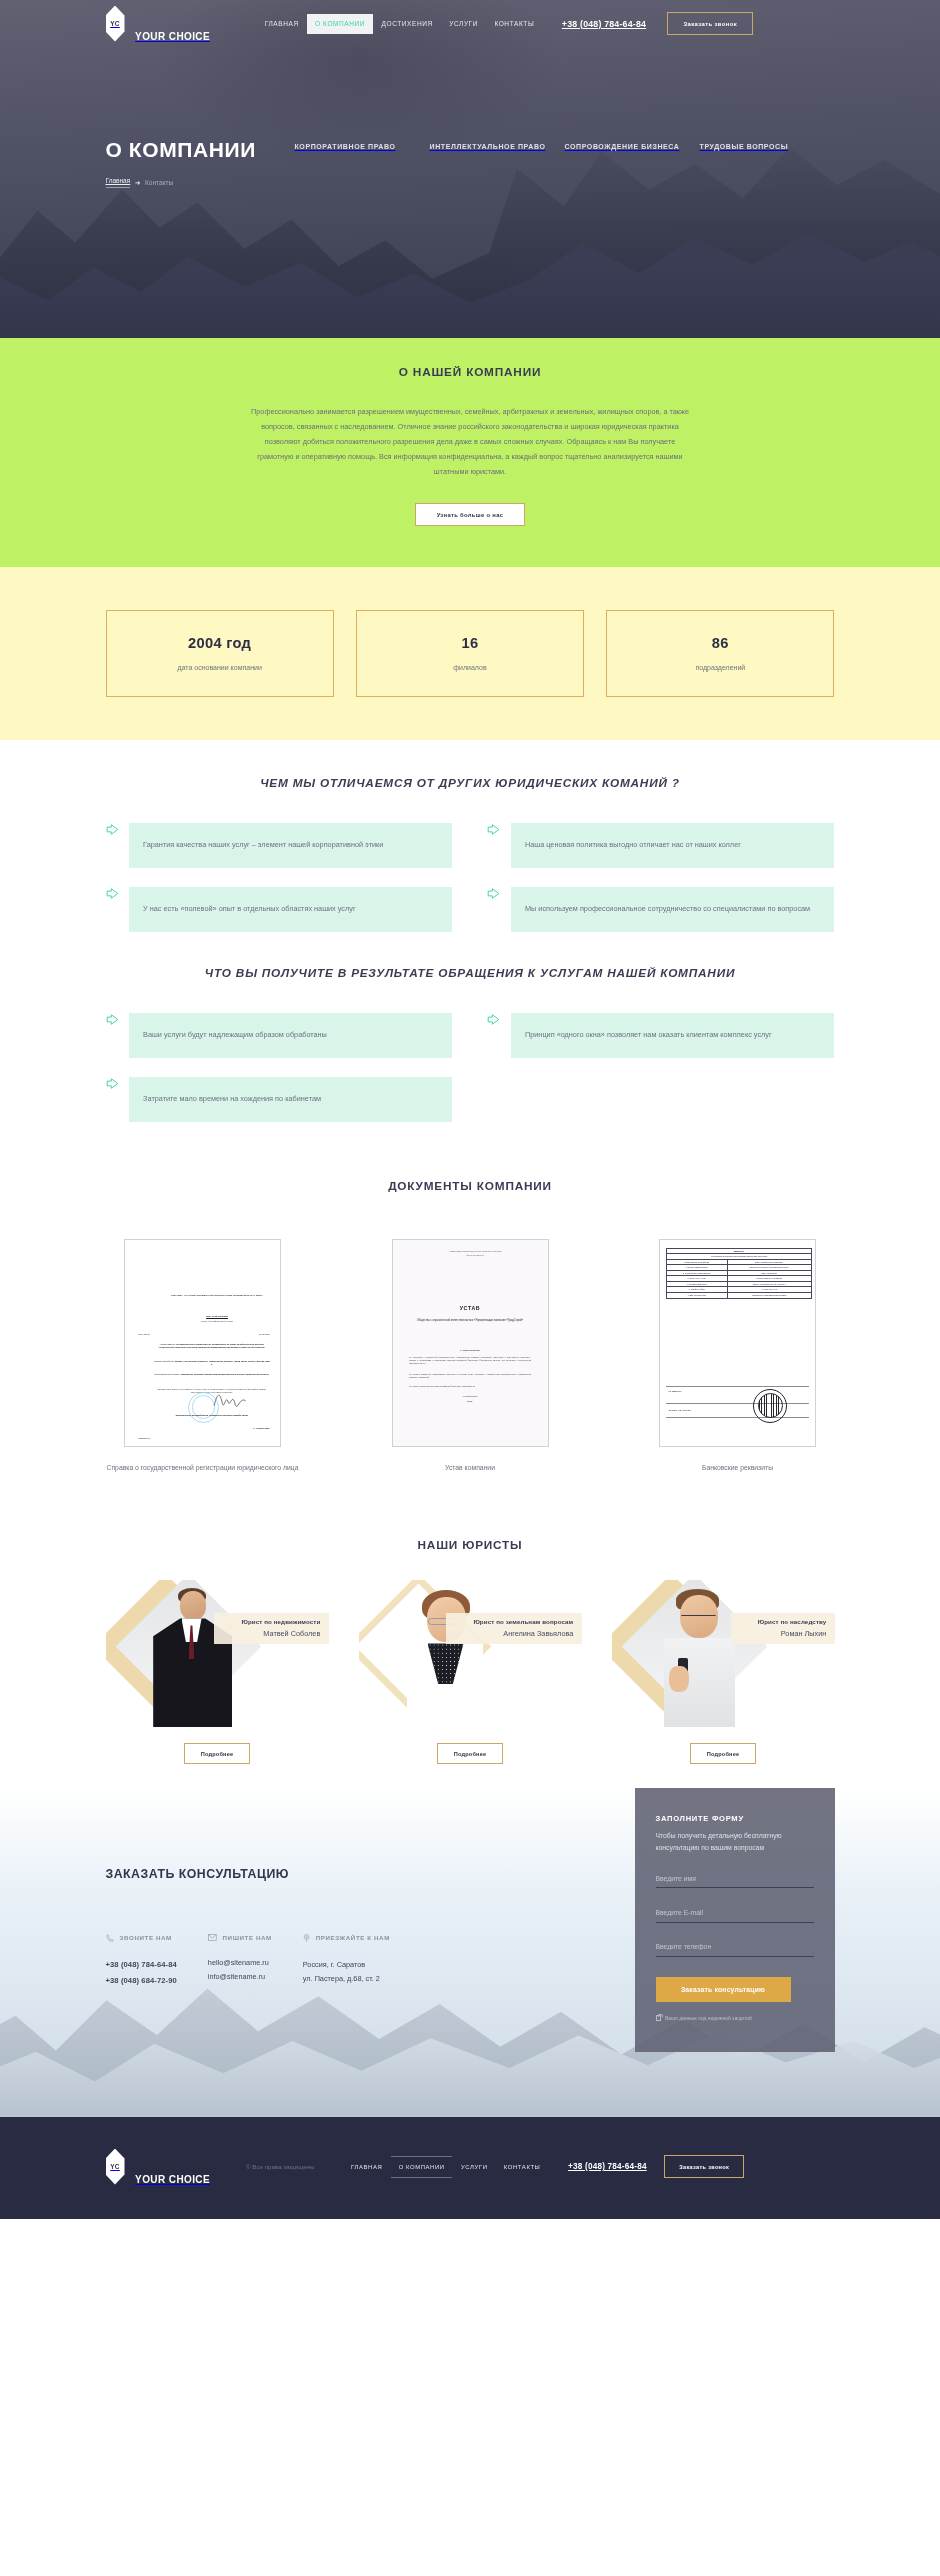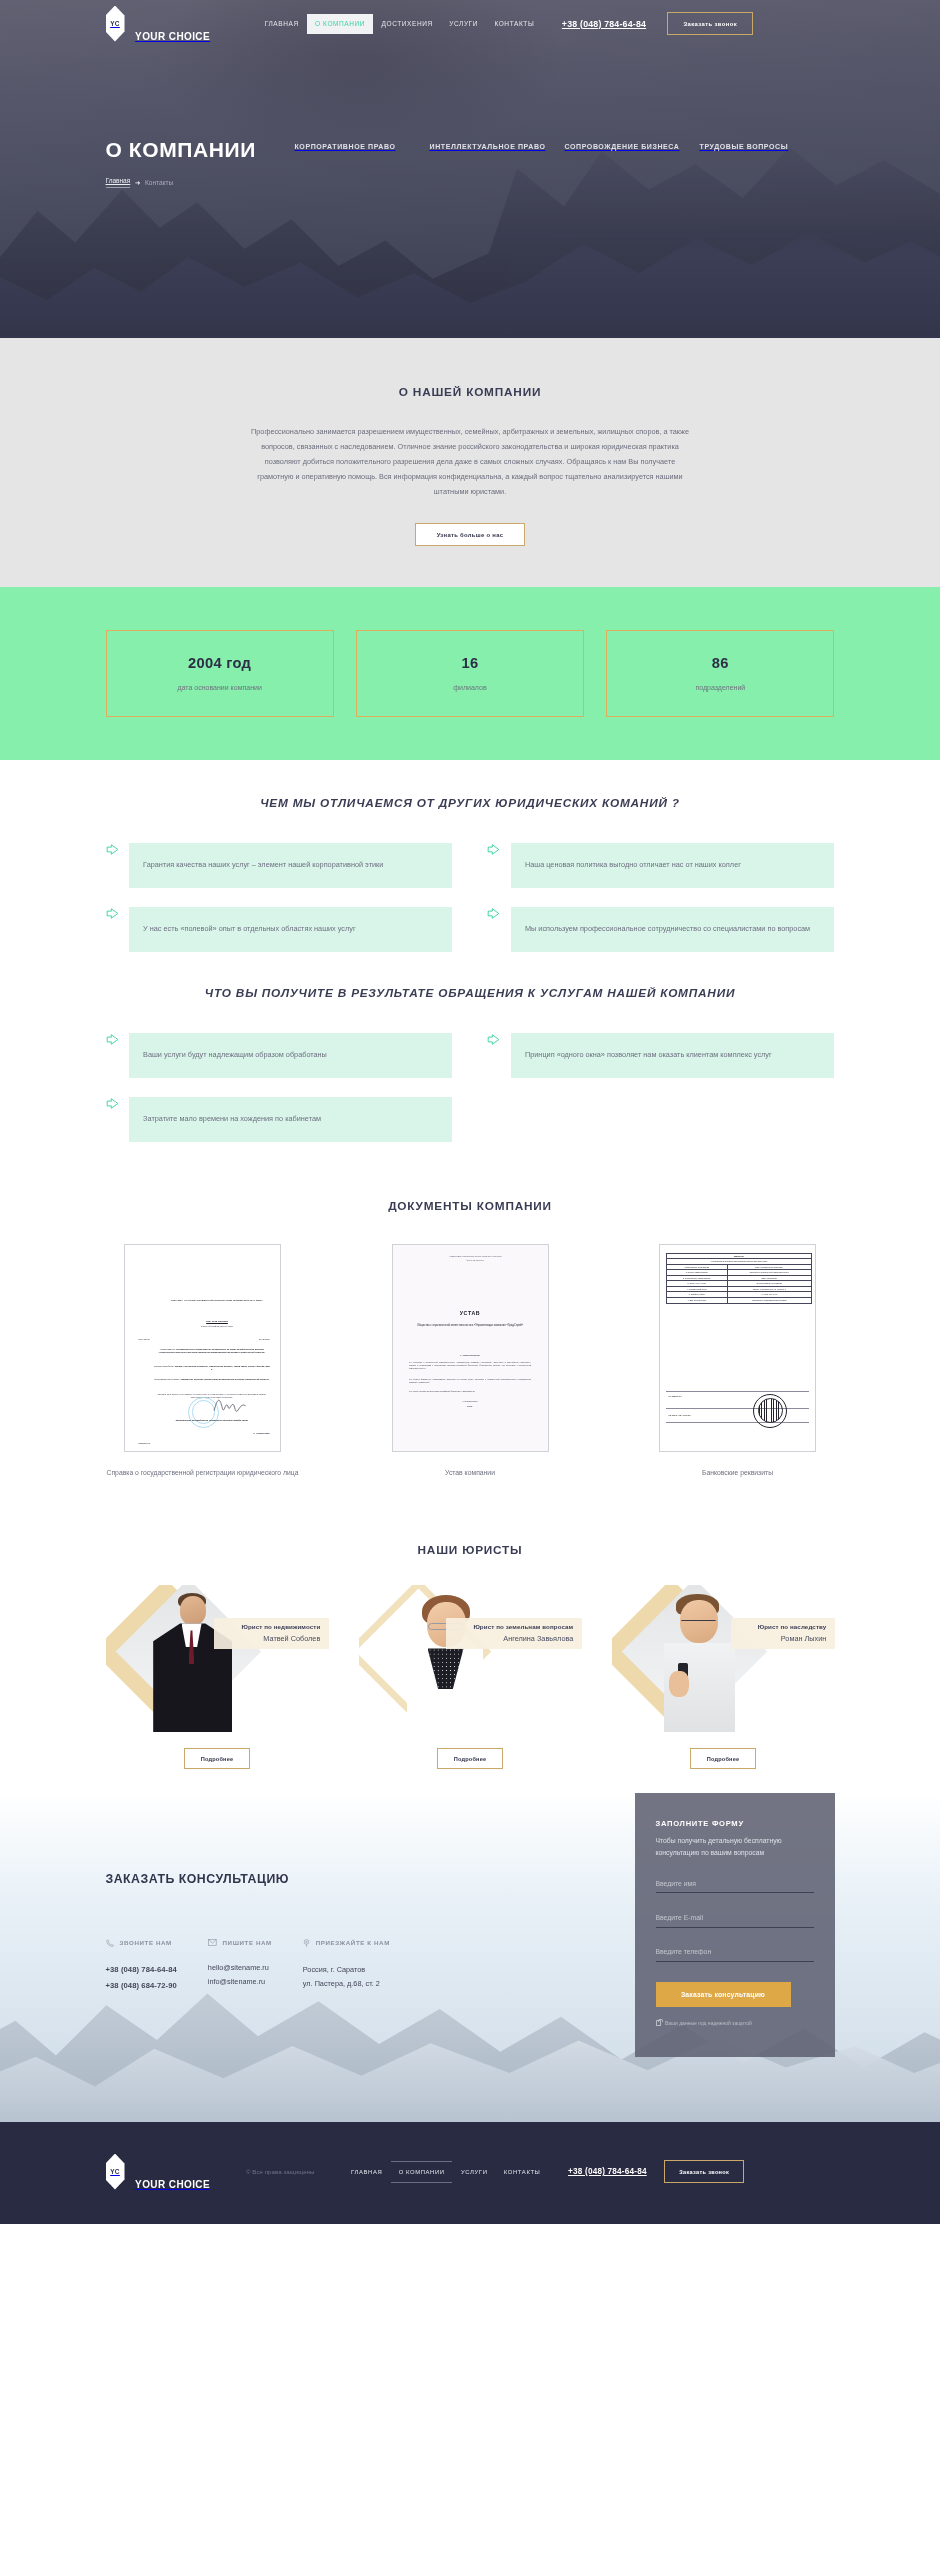--- a/index.html
+++ b/index.html
@@ -47,47 +47,47 @@
   .crumbs .c1{color:#eceef4;border-bottom:0.6px solid #9b9db0;padding-bottom:2.9px;}
   .crumbs .arr{color:#eceef4;}
   .crumbs .c2{color:#a9abbb;}
   .hero-cats{display:flex;gap:0;flex:1;padding-top:2.4px;}
   .cat{width:135px;}
   .cat .tick{width:5.9px;height:13px;background:#e9eaf0;
     clip-path:polygon(0 0,100% 20%,100% 80%,0 100%);margin-bottom:13px;}
   .cat .ct{font-size:7px;font-weight:bold;color:#dfe0e8;letter-spacing:0.6px;line-height:1.9;}
 
   
-  .about{padding:47px 0 41px;text-align:center;background:#e5e5e5;}
+  .about{padding:27px 0 41px;text-align:center;background:#bef264;}
   h2.sec{font-size:11.8px;font-weight:bold;color:#3a3c54;letter-spacing:0.8px;}
   .about p{width:447px;margin:26px auto 0;font-size:7.3px;line-height:2.05;color:#6c6e7e;}
   .btn-gold{display:inline-block;margin-top:23.5px;border:0.6px solid #c9a86a;background:#fff;
     color:#32344a;font-size:5.9px;font-weight:bold;letter-spacing:0.3px;padding:7.6px 21px;cursor:pointer;}
 
   
-  .stats{background:#86efac;padding:43px 2px;}
+  .stats{background:#fef9c3;padding:43px 2px;}
   .stats-row{display:flex;gap:22px;}
   .stat{flex:1;border:0.6px solid #dfae5c;padding:23.5px 5.9px 25px;text-align:center;}
   .stat .num{font-size:14.7px;font-weight:bold;color:#2c2e46;letter-spacing:0.3px;}
   .stat .lbl{margin-top:13px;font-size:7px;color:#70727f;}
 
   
   .feat{padding:36px 0 0;text-align:center;}
   .feat h2{margin-bottom:33px;font-style:italic;}
   .fgrid{display:flex;flex-wrap:wrap;gap:19px 35px;text-align:left;}
   .fitem{width:calc(50% - 17.6px);display:flex;align-items:flex-start;gap:10.6px;}
   .farrow{flex:0 0 13px;height:13px;color:#3ad3a2;}
   .farrow svg{display:block;}
   .fbox{flex:1;background:#d9f5ea;padding:13px 14px;min-height:45px;display:flex;align-items:center;}
   .fbox span{font-size:7.3px;line-height:1.95;color:#6e7080;}
   .feat2{padding-top:34px;padding-bottom:17.6px;}
 
   
   .docs{padding:39px 0 33px;text-align:center;}
-  .docs h2{margin-bottom:31px;}
+  .docs h2{margin-bottom:46px;}
   .drow{display:flex;justify-content:space-between;}
   .dcell{width:194px;text-align:center;}
   .dshot{width:157px;height:208px;margin:0 auto;border:0.6px solid #cfd1d6;background:#fff;position:relative;overflow:hidden;}
   .dcap{margin-top:15.3px;font-size:6.8px;line-height:1.75;color:#6f717f;}
 
   
   .d1 .t{position:absolute;left:36px;right:7px;top:54px;text-align:center;font-size:2.4px;font-weight:bold;color:#1c1c28;line-height:1.55;letter-spacing:0.1px;}
   .d1 .bin{position:absolute;left:36px;right:7px;top:75px;text-align:center;font-size:2.4px;font-weight:bold;color:#1c1c28;text-decoration:underline;}
   .d1 .bin2{position:absolute;left:36px;right:7px;top:80px;text-align:center;font-size:1.9px;font-style:italic;color:#44445a;}
   .d1 .ln{position:absolute;font-size:2.1px;color:#2a2a38;}

